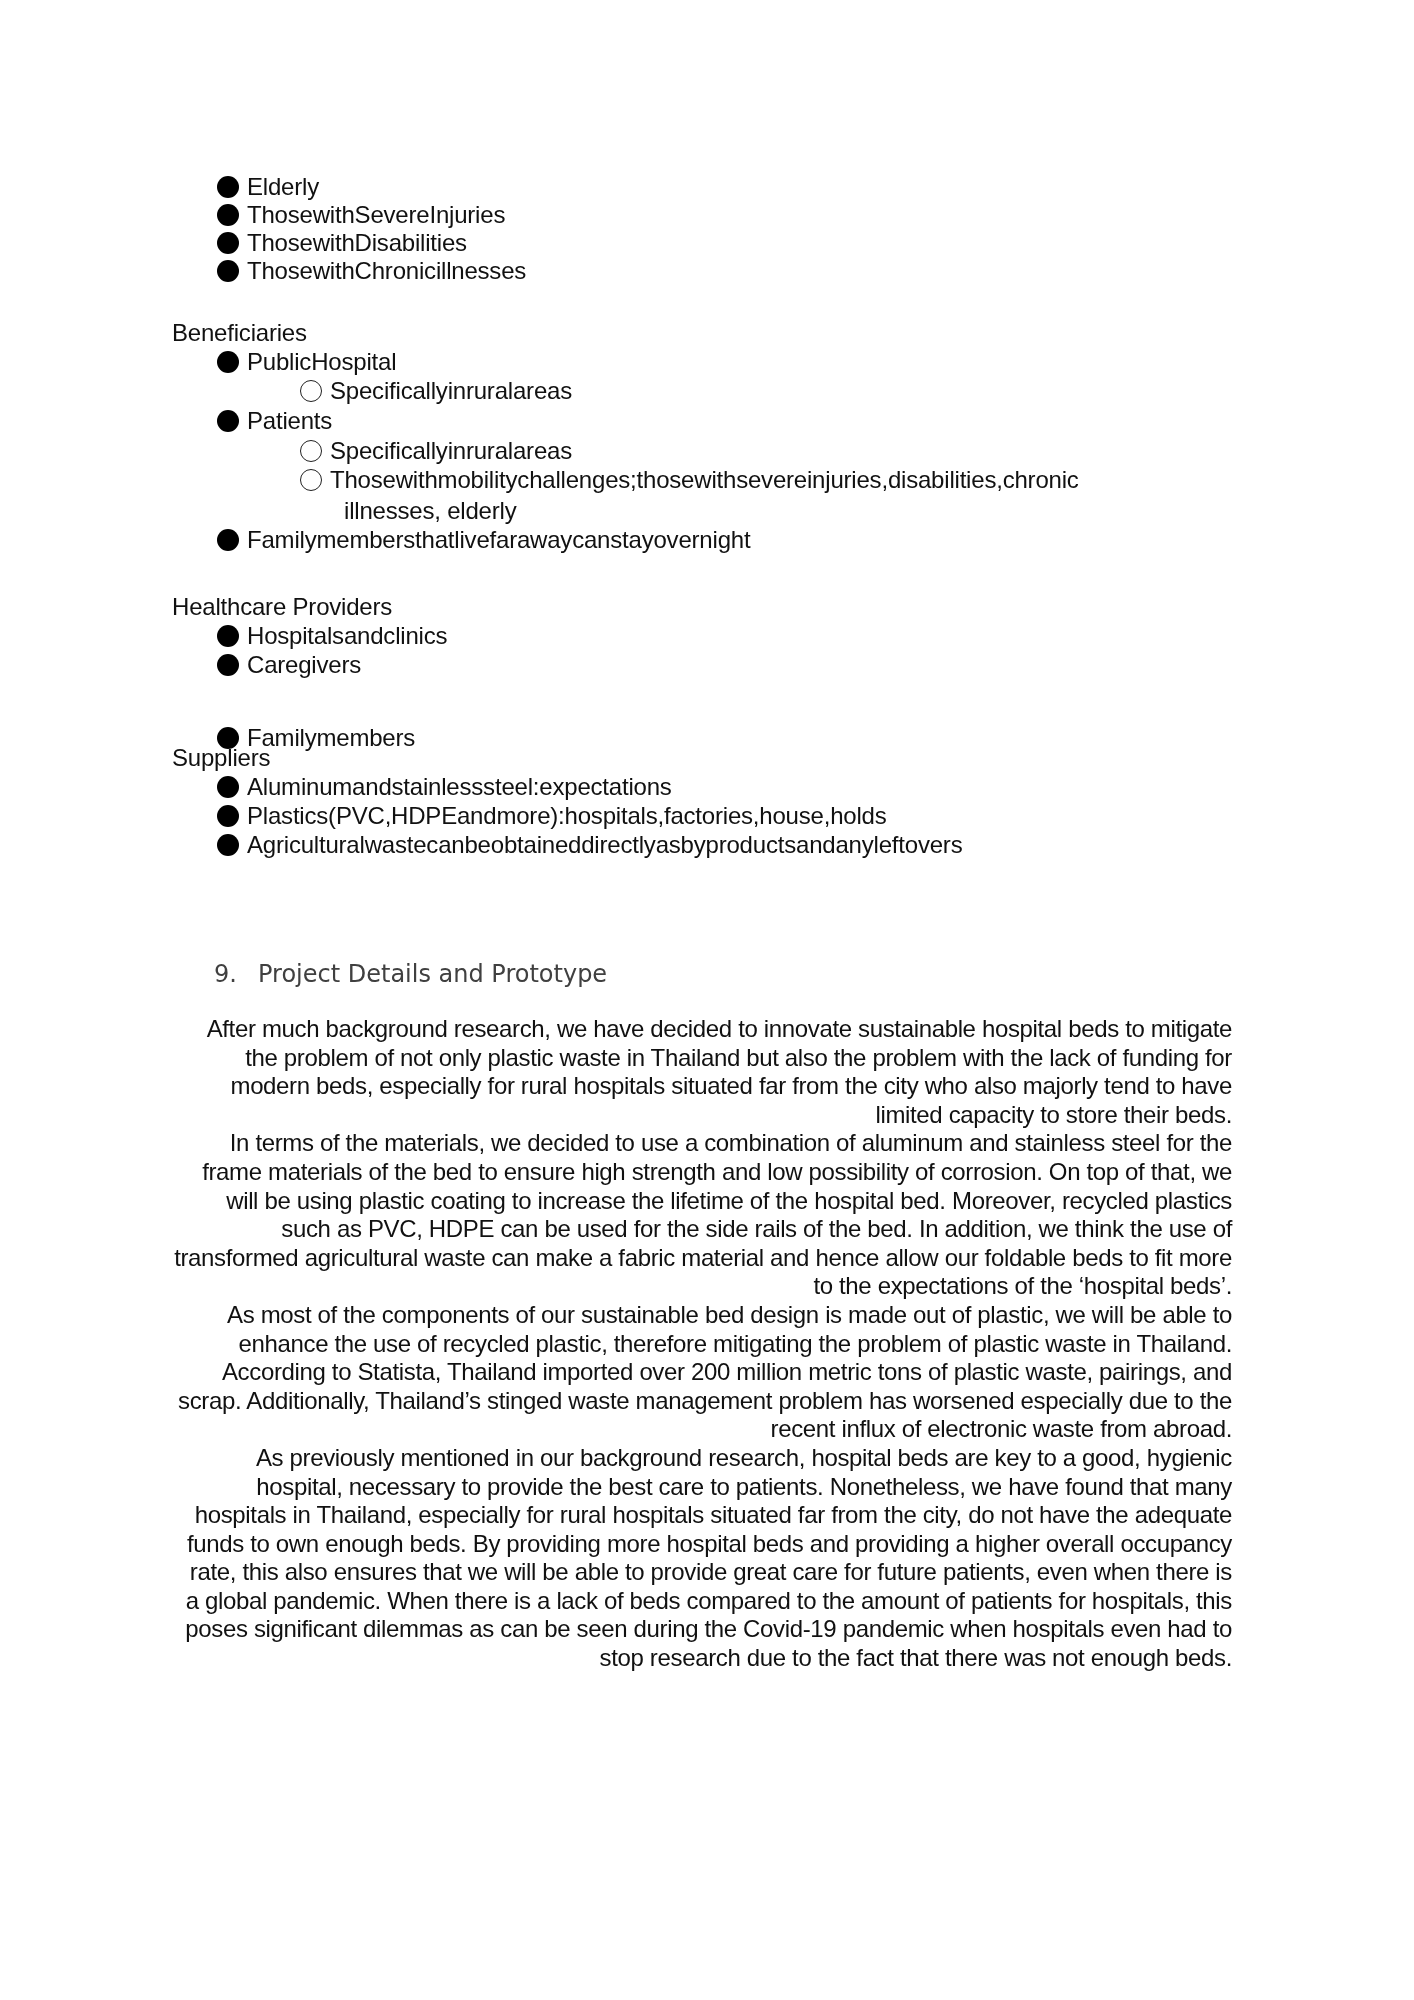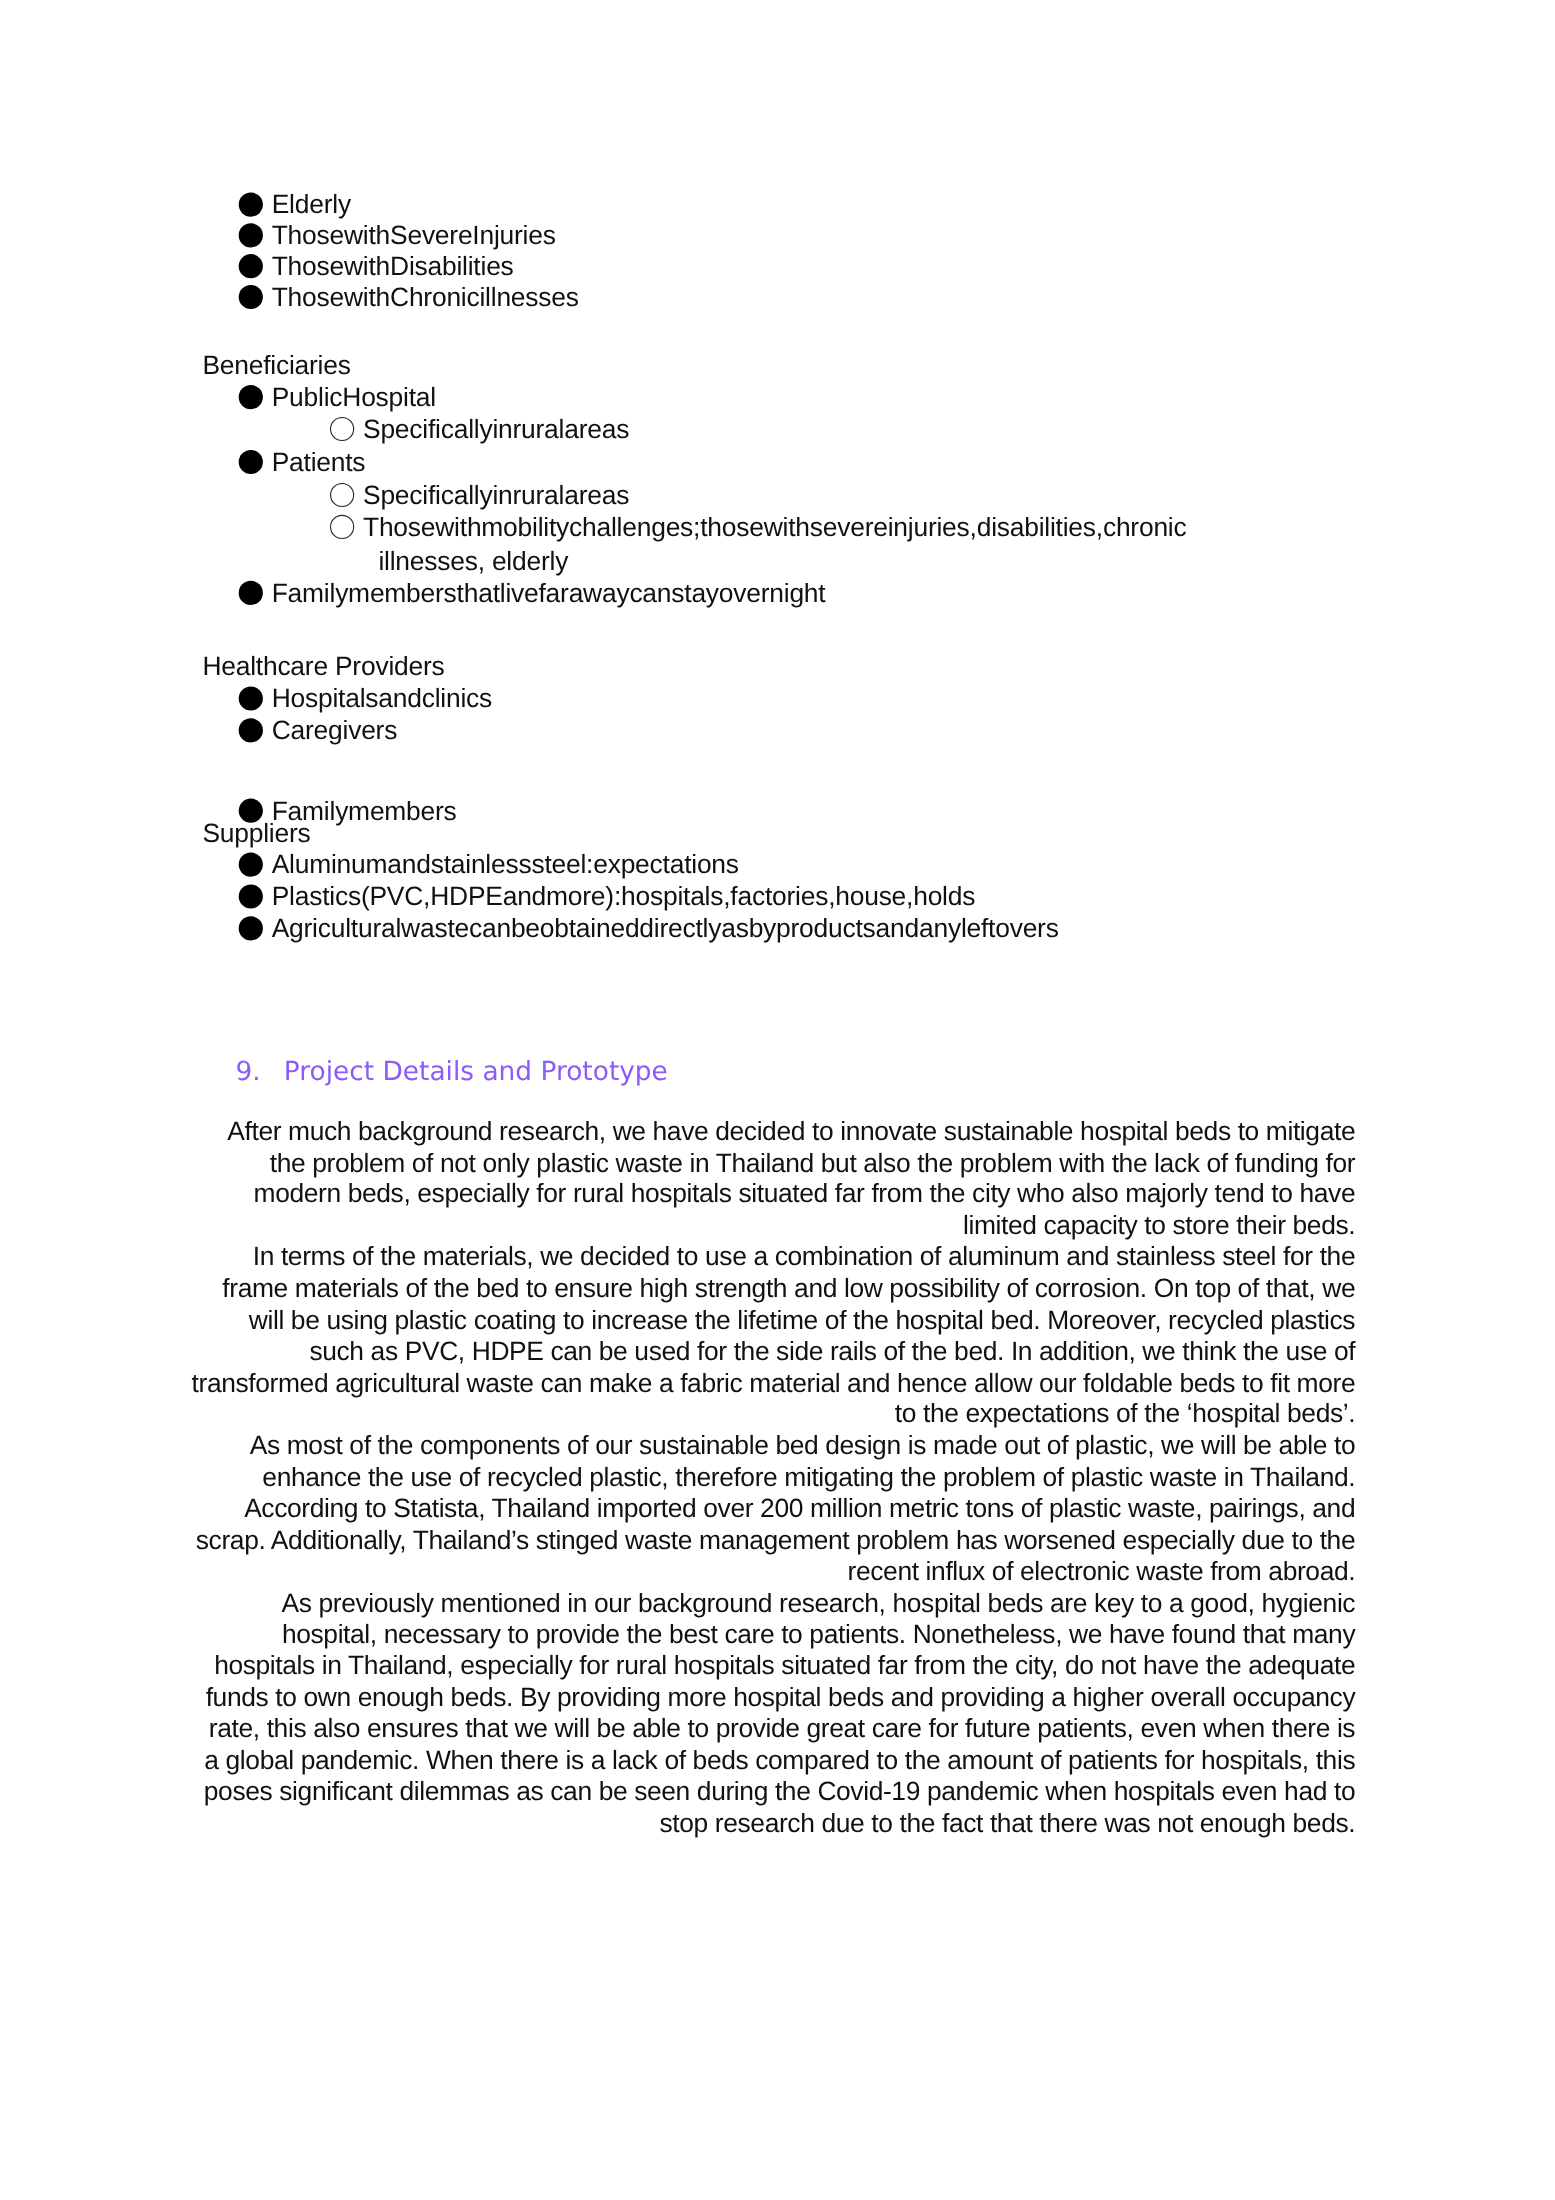--- a/index.html
+++ b/index.html
@@ -1,27 +1,27 @@
 <!DOCTYPE html>
 <html><head>
 <meta charset="utf-8">
 <style>
   html, body { margin: 0; padding: 0; background: #ffffff; }
   body { width: 1414px; height: 2000px; position: relative; overflow: hidden;
          font-family: "Liberation Sans", sans-serif; color: #111111; }
   .page { position: absolute; left: 0; top: 0; width: 1414px; height: 2000px; }
   .line { position: absolute; font-size: 24px; line-height: 29px; white-space: nowrap; letter-spacing: -0.2px; }
-  .lvl0 { left: 184px; }
+  .lvl0 { left: 172px; }
   .lvl1 { left: 217px; }
   .lvl2 { left: 300px; }
   .cont { left: 344px; }
   .bullet { display: inline-block; width: 22px; height: 22px; border-radius: 50%; vertical-align: -3px; margin-right: 8px; }
   .bullet.filled { background: #000000; }
   .bullet.hollow { border: 1.3px solid #222222; box-sizing: border-box; background: transparent; }
-  .heading { position: absolute; left: 214px; top: 959px; font-family: "DejaVu Sans", sans-serif; font-size: 24px; line-height: 30px; color: #8b5cf6; white-space: nowrap; }
+  .heading { position: absolute; left: 214px; top: 959px; font-family: "DejaVu Sans", sans-serif; font-size: 24px; line-height: 30px; color: #404040; white-space: nowrap; }
   .heading .num { display: inline-block; width: 44px; }
   .body-text { position: absolute; left: 172px; top: 1015px; width: 1060px; font-size: 24px; line-height: 28.6px; letter-spacing: -0.35px; text-align: right; }
   .body-text p { margin: 0; }
 </style>
 </head>
 <body>
 
 <div class="page">
 
   <div class="line lvl1" style="top:172px;"><span class="bullet filled"></span><span>Elderly</span></div>

